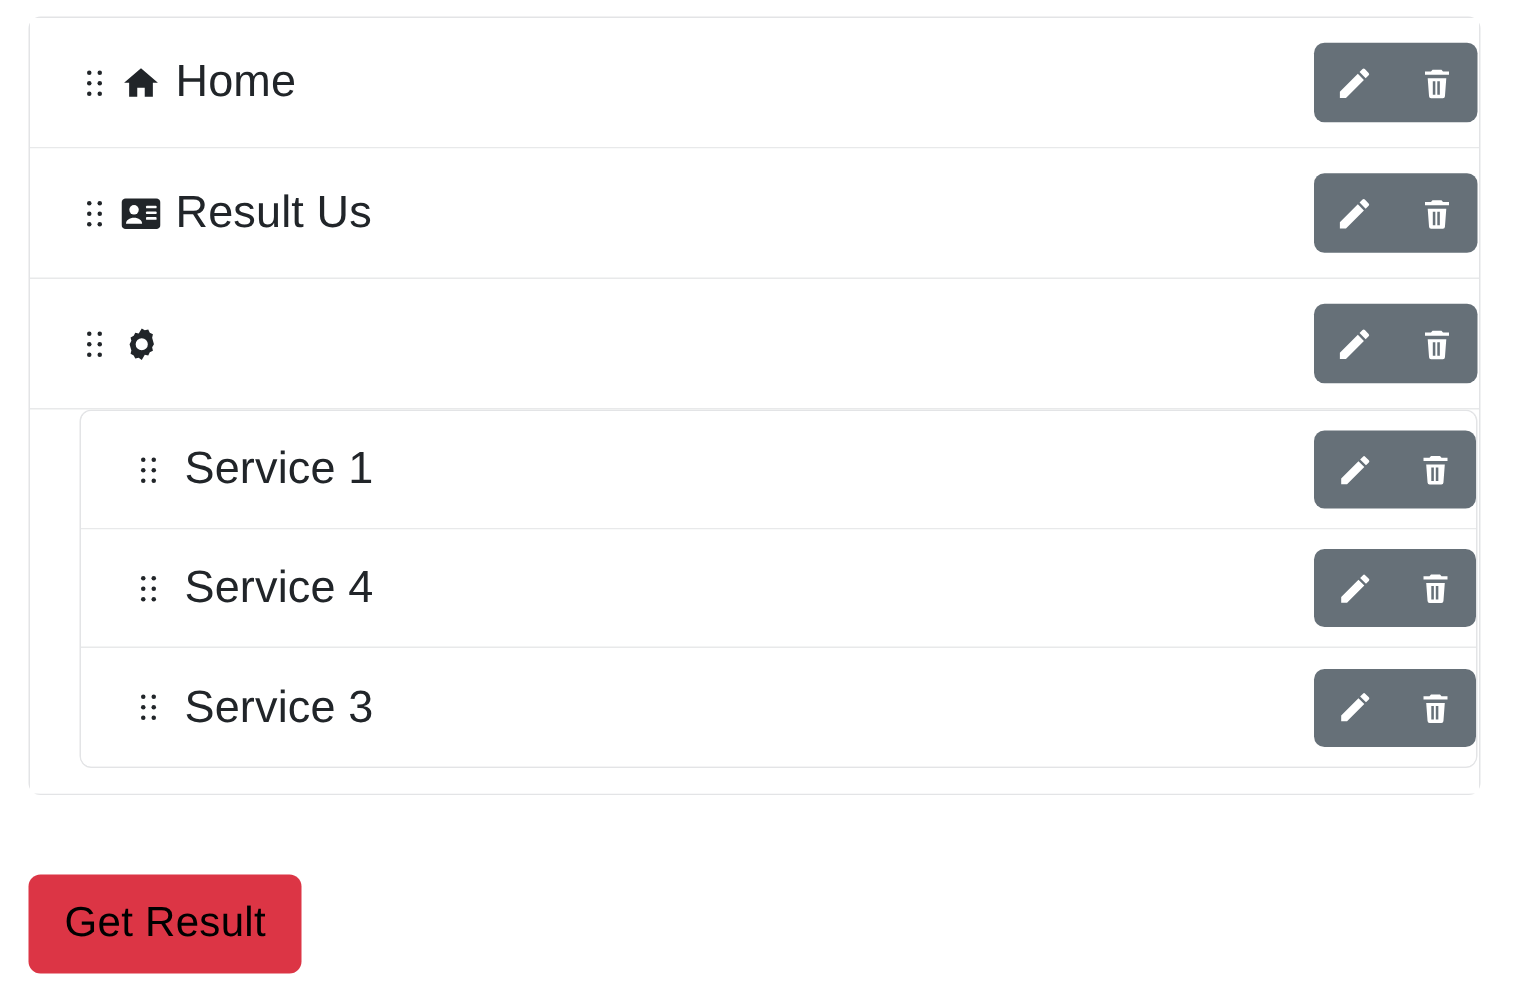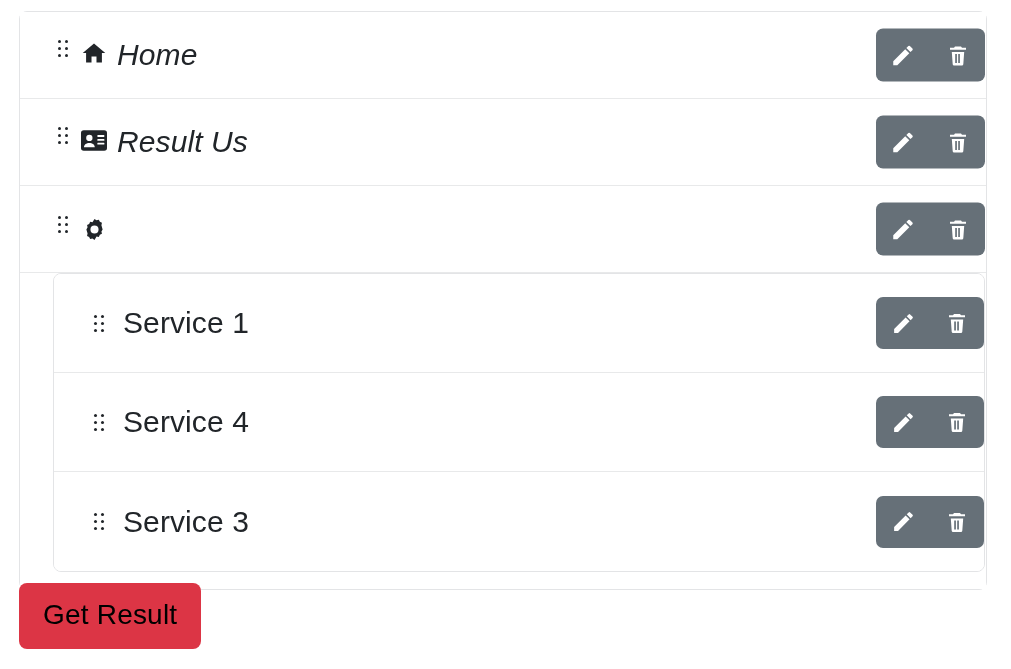--- a/index.html
+++ b/index.html
@@ -40,23 +40,23 @@
     height: 87px;
     padding-left: 38px;
     padding-right: 0px;
     border-bottom: 1px solid #e8e9ea;
     background: #ffffff;
   }
   .menu-row:last-child { border-bottom: none; }
 
   .row-body {
     display: flex;
+    align-items: center;
     flex: 1 1 auto;
     min-width: 0;
-    font-style: italic;
   }
 
   
   .drag-handle {
     display: inline-grid;
     grid-template-columns: repeat(2, 3px);
     grid-template-rows: repeat(3, 3px);
     gap: 4px 4px;
     flex: 0 0 auto;
     cursor: grab;
@@ -137,21 +137,21 @@
   .nested-card {
     border: 1px solid #e3e4e6;
     border-radius: 8px;
     background: #ffffff;
     overflow: hidden;
   }
   .sub-row {
     position: relative;
     display: flex;
     align-items: center;
-    height: 99px;
+    height: 79px;
     padding-left: 40px;
     border-bottom: 1px solid #e8e9ea;
     background: #ffffff;
   }
   .sub-row:last-child { border-bottom: none; }
   .sub-row .nav-label { font-size: 30px; }
   .sub-row .drag-handle { margin-right: 19px; }
 
   
   .footer {

